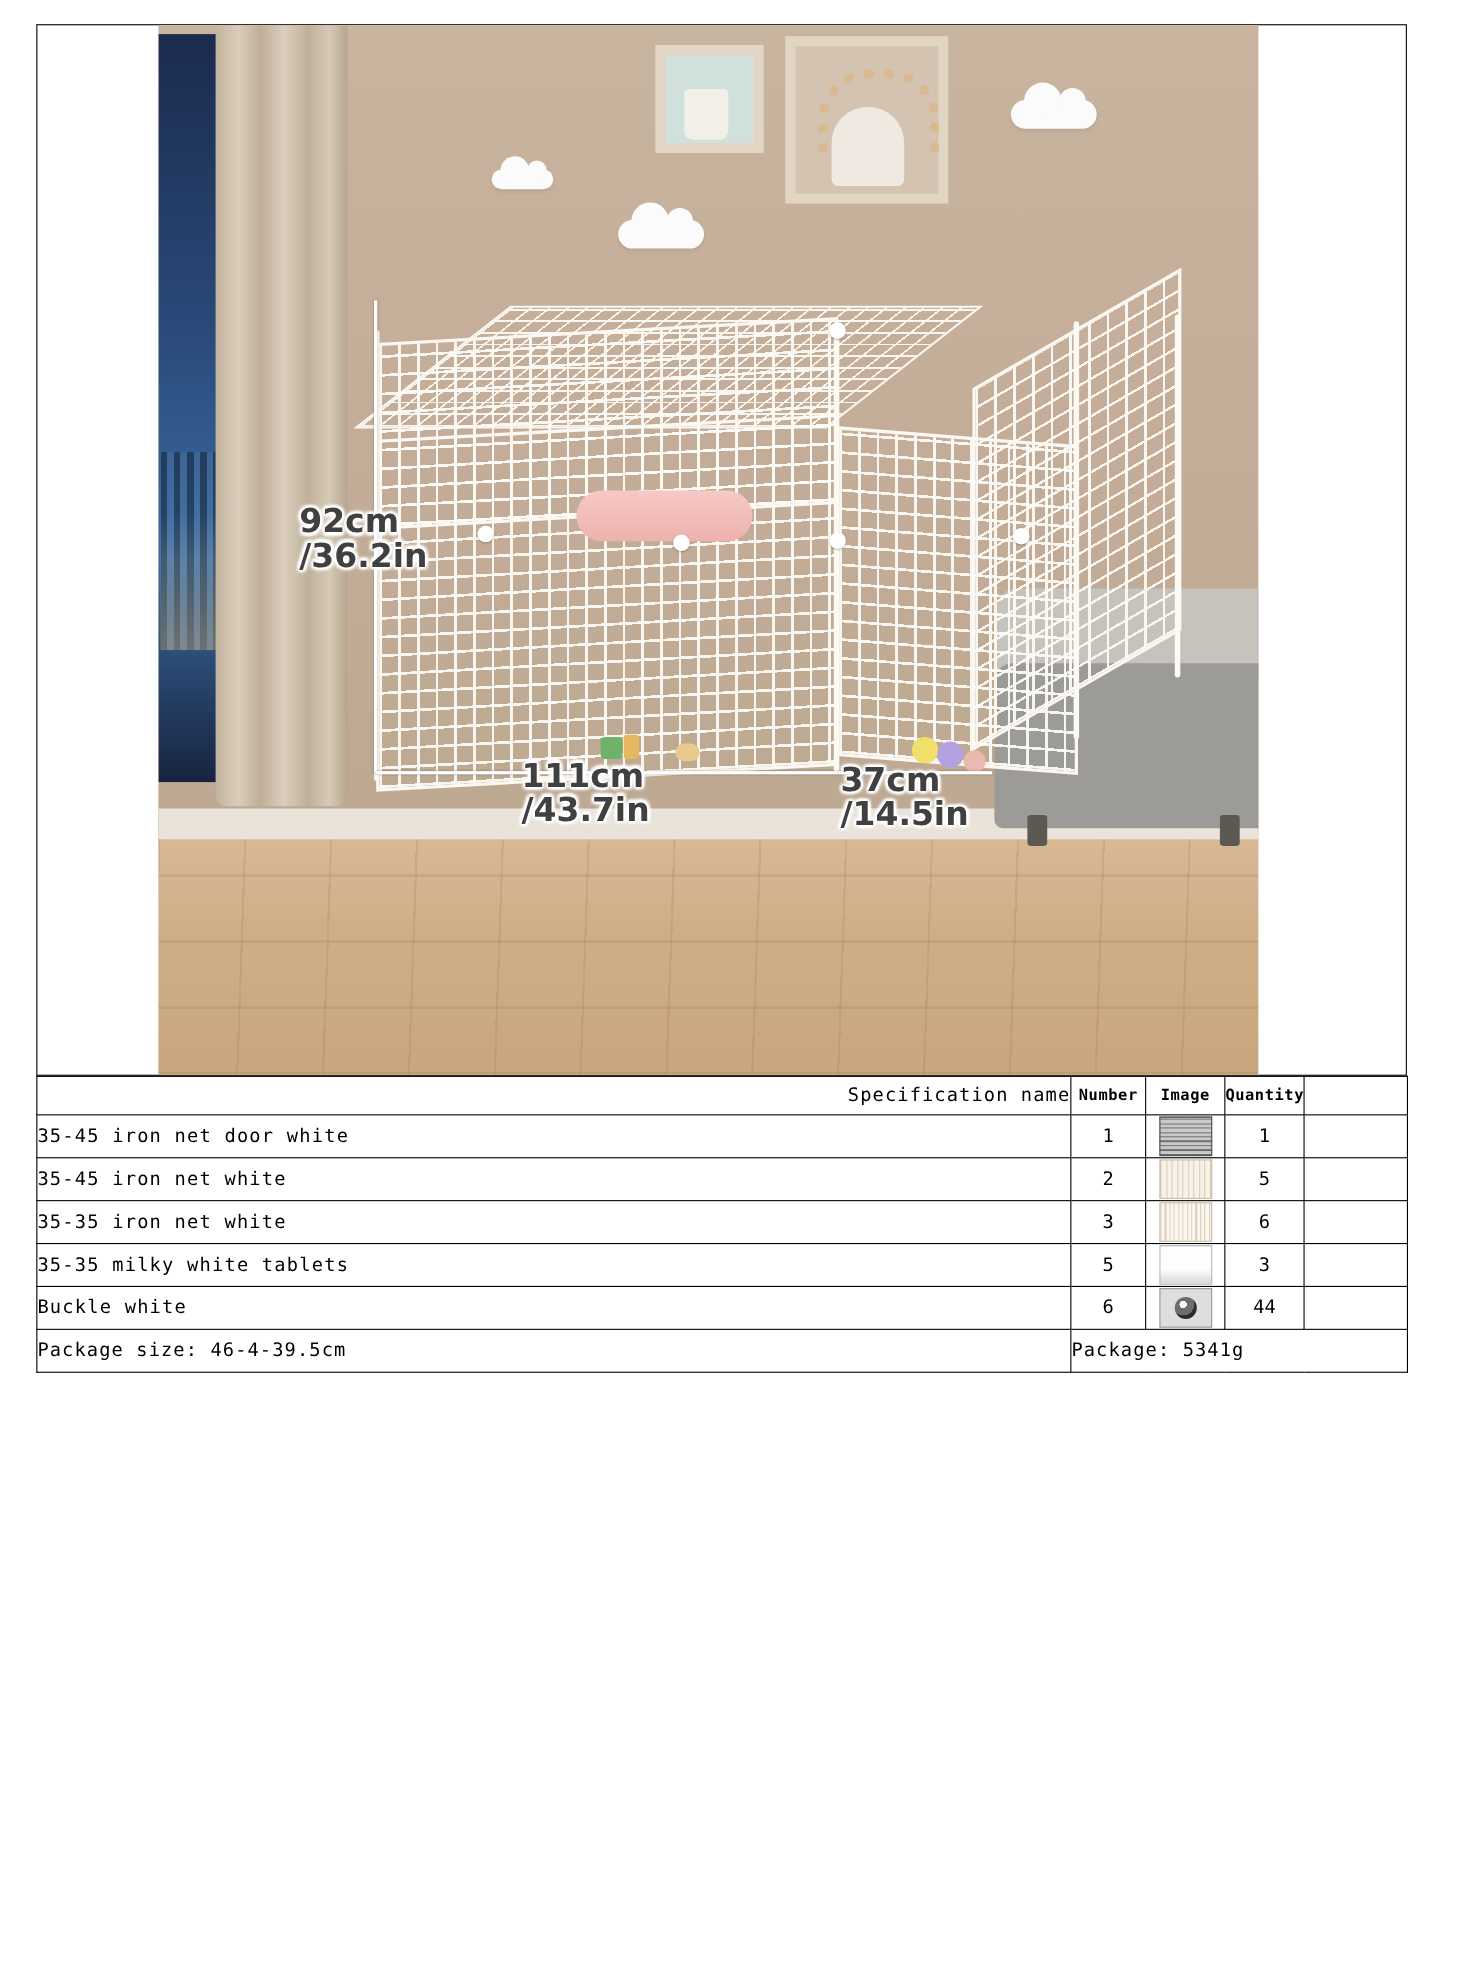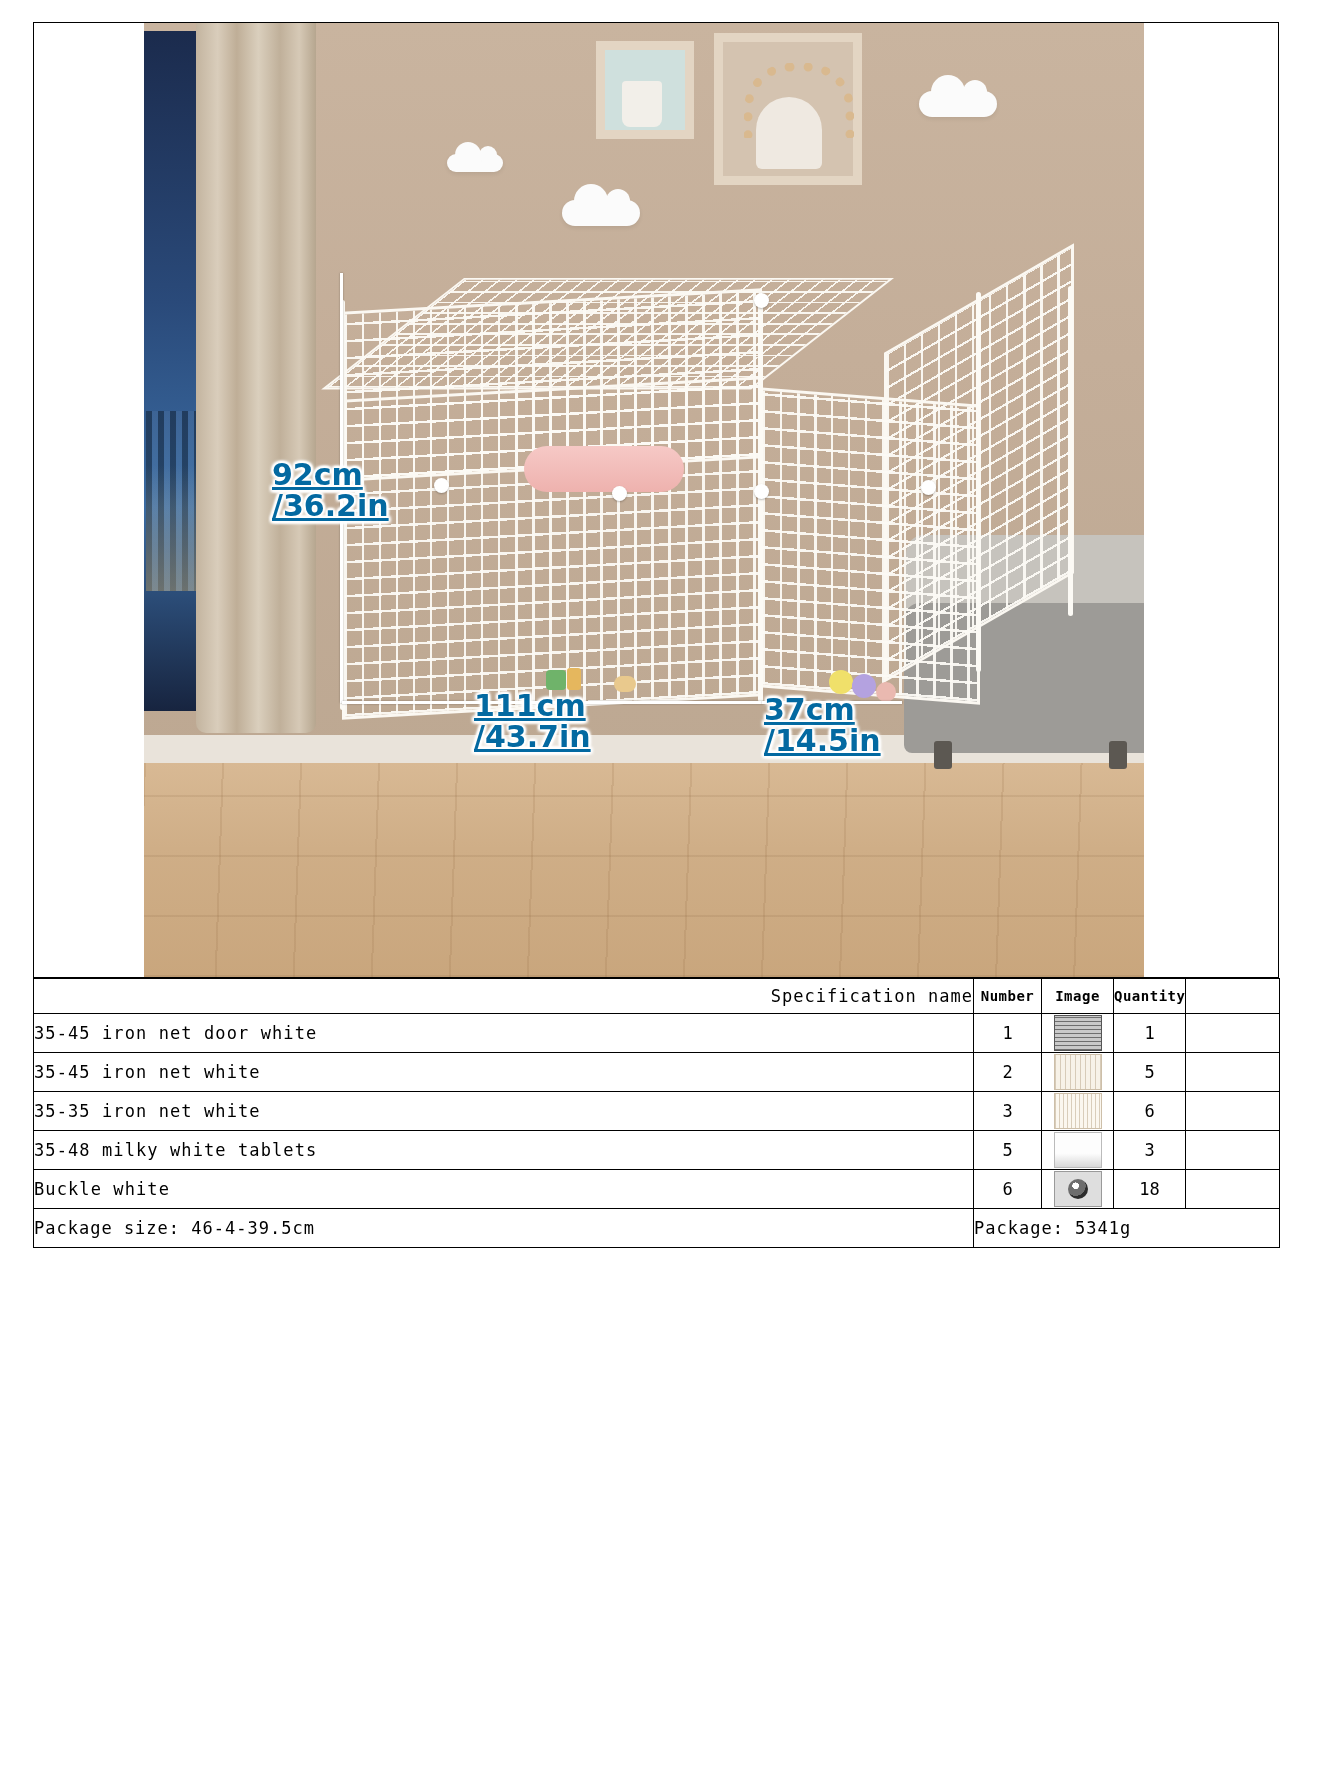--- a/index.html
+++ b/index.html
@@ -208,26 +208,25 @@
   .t5 { left: 528px; top: 396px; width: 24px; height: 24px; background: #b4a2e0; }
   .t6 { left: 552px; top: 404px; width: 20px; height: 20px; background: #eab9b0; }
 
   
   .dim {
     position: absolute;
     font-family: "DejaVu Sans", sans-serif;
     font-weight: 700;
     font-size: 30px;
     line-height: 1.02;
-    color: #0369a1;
+    color: #404040;
     text-shadow:
       2px 0 2px #ffffff, -2px 0 2px #ffffff, 0 2px 2px #ffffff, 0 -2px 2px #ffffff,
       2px 2px 3px #ffffff, -2px -2px 3px #ffffff, 2px -2px 3px #ffffff, -2px 2px 3px #ffffff;
     white-space: pre;
-    text-decoration: underline;
   }
   .dim-h { left: 128px; top: 437px; }
   .dim-w { left: 330px; top: 668px; }
   .dim-d { left: 620px; top: 672px; }
 
   .dim-line {
     position: absolute;
     background: #ffffff;
     box-shadow: 0 0 2px rgba(0,0,0,.35);
   }
@@ -454,31 +453,31 @@
         <td></td>
       </tr>
       <tr class="row">
         <td class="cell-name">35-35 iron net white</td>
         <td class="cell-c">3</td>
         <td class="cell-img"><span class="thumb th-net2"></span></td>
         <td class="cell-c">6</td>
         <td></td>
       </tr>
       <tr class="row">
-        <td class="cell-name">35-48 milky white tablets</td>
+        <td class="cell-name">35-35 milky white tablets</td>
         <td class="cell-c">5</td>
         <td class="cell-img"><span class="thumb th-tablet"></span></td>
         <td class="cell-c">3</td>
         <td></td>
       </tr>
       <tr class="row">
         <td class="cell-name">Buckle white</td>
         <td class="cell-c">6</td>
         <td class="cell-img"><span class="thumb th-buckle"></span></td>
-        <td class="cell-c">18</td>
+        <td class="cell-c">44</td>
         <td></td>
       </tr>
       <tr>
         <td class="footer-left">Package size: 46-4-39.5cm</td>
         <td class="footer-right" colspan="4">Package: 5341g</td>
       </tr>
     </tbody>
   </table>
 
 </div>

